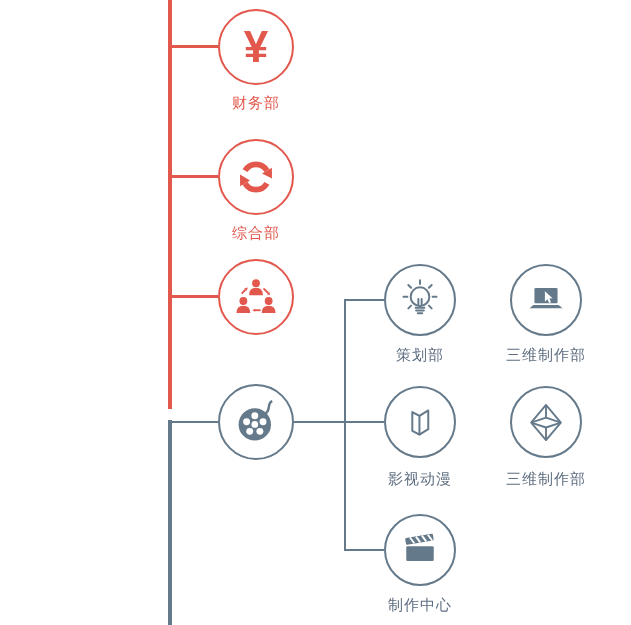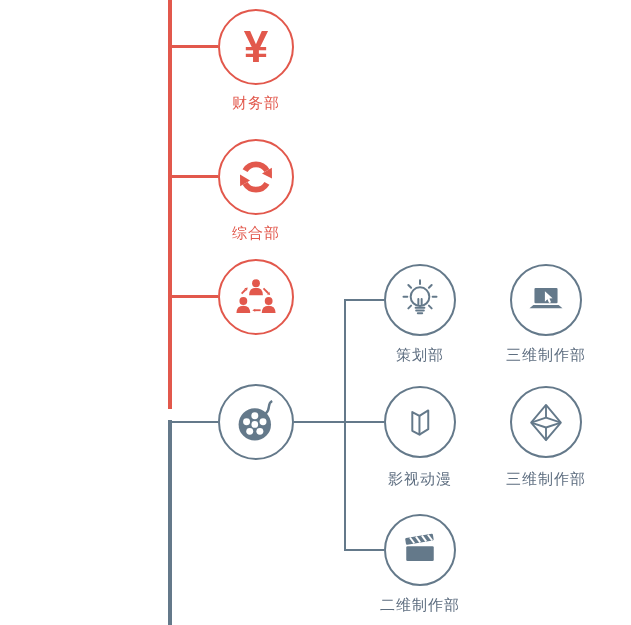--- a/index.html
+++ b/index.html
@@ -172,15 +172,15 @@
           <g stroke="#ffffff" stroke-width="1.7">
             <line x1="12" y1="9.2" x2="15" y2="15"></line>
             <line x1="17.5" y1="9.2" x2="20.5" y2="15"></line>
             <line x1="23" y1="9.2" x2="26" y2="15"></line>
             <line x1="28.5" y1="9.2" x2="31.5" y2="15"></line>
           </g>
         </g>
       </svg>
     </span>
   </div>
-  <div class="label gray" style="left:350px;top:594px">二维制作部</div>
+  <div class="label gray" style="left:350px;top:594px">制作中心</div>
 
 </div>
 
 </body></html>

